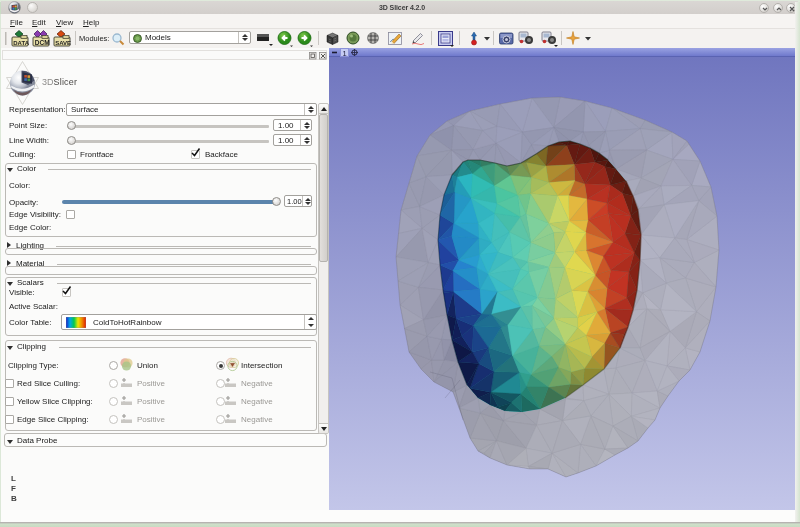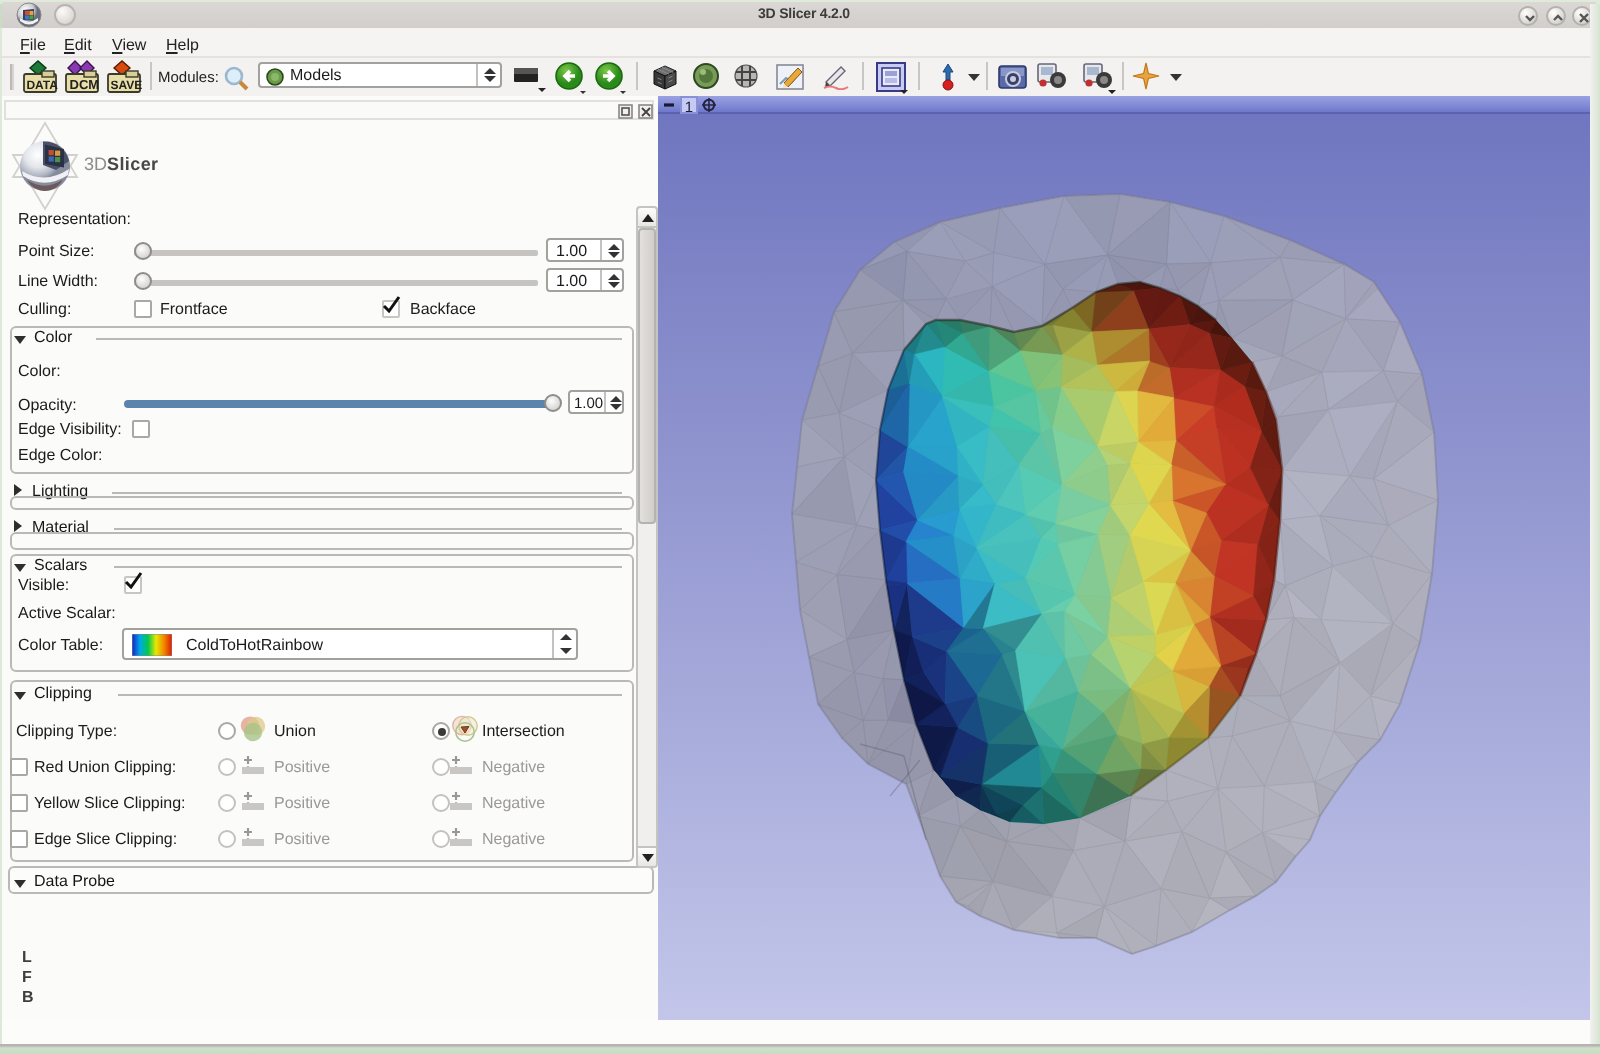--- a/index.html
+++ b/index.html
@@ -275,24 +275,31 @@
       <circle cx="18.5" cy="23" r="12.5" fill="url(#slg)"></circle>
       <path d="M17.5,10.8 A12.5,12.5 0 0 1 30.5,20.5 L24,25 L17.5,22.5 Z" fill="#4a5066"></path>
       <path d="M18.5,12.2 L28,14.6 L28,23.8 L18.5,22 Z" fill="#2a3046"></path>
       <rect x="20.3" y="15" width="2.6" height="2.6" fill="#c05030"></rect>
       <rect x="23.5" y="15.3" width="2.6" height="2.6" fill="#d89a3a"></rect>
       <rect x="20.3" y="18.2" width="2.6" height="2.6" fill="#4068b0"></rect>
       <rect x="23.5" y="18.5" width="2.6" height="2.6" fill="#48924e"></rect>
       <path d="M7,25.5 Q18.5,32.5 30.5,24.5 L30,27.5 Q18.5,35 7.5,28 Z" fill="#eff1f4"></path>
       <path d="M9.5,30 Q18.5,35.8 27.5,29.8 Q24.5,35.2 18.5,35.5 Q12.5,35.2 9.5,30 Z" fill="#6e585a"></path>
     </svg>
-    <div class="abs" style="left:41px;top:29px;font-size:9px"><span style="color:#8e8c8a">3D</span><span style="font-weight:bold;color:#4a4846;letter-spacing:0.2px">Slicer</span></div>
+    <div class="abs" style="left:41px;top:29px;font-size:9px"><span style="color:#8e8c8a">3D</span><span style="font-weight:normal;color:#4a4846;letter-spacing:0.2px">Slicer</span></div>
 
     <div id="formarea" class="abs" style="left:0;top:55px;width:328px;height:407px">
 <div class="lbl" style="left:8px;top:2px">Representation:</div>
+<div class="combo" style="left:65px;top:0px;width:251px;height:13px">
+          <div class="ctext" style="left:4px;top:1px">Surface</div>
+          <div class="spinner">
+            <div class="arr-up"></div>
+            <div class="arr-dn"></div>
+          </div>
+        </div>
 <div class="lbl" style="left:8px;top:18px">Point Size:</div>
 <div class="slider-groove" style="left:66px;top:22px;width:202px"></div>
 <div class="slider-handle" style="left:66px;top:18px"></div>
 <div class="spinbox" style="left:272px;top:16px;width:39px;height:12px">
           <div class="val">1.00</div>
           <div class="sbbtns">
             <div class="arr-up"></div>
             <div class="arr-dn"></div>
           </div>
         </div>
@@ -340,21 +347,21 @@
 <div class="secframe" style="top:174px;height:59px"></div>
 <div class="sechead" style="top:175px"><span class="tri-d"></span>Scalars</div>
 <div class="secline" style="left:56px;top:180px;width:254px"></div>
 <div class="lbl" style="left:8px;top:185px">Visible:</div>
 <div class="checkbox" style="left:61px;top:185px;border-color:#c8c6c2"></div>
 <svg class="abs" style="left:60px;top:182px" width="12" height="12">
           <path d="M2,6 L4.5,8.5 L9.5,1.5" stroke="#111" stroke-width="1.5" fill="none"></path>
         </svg>
 <div class="lbl" style="left:8px;top:199px">Active Scalar:</div>
 <div class="lbl" style="left:8px;top:215px">Color Table:</div>
-<div class="combo" style="left:60px;top:211px;width:228px;height:16px">
+<div class="combo" style="left:60px;top:211px;width:256px;height:16px">
           <svg class="abs" style="left:4px;top:2px" width="20" height="11">
             <defs>
               <linearGradient id="rnb" x1="0" y1="0" x2="1" y2="0">
                 <stop offset="0" stop-color="#1420c8"></stop>
                 <stop offset="0.2" stop-color="#00a8e8"></stop>
                 <stop offset="0.4" stop-color="#00c850"></stop>
                 <stop offset="0.6" stop-color="#e8e800"></stop>
                 <stop offset="0.8" stop-color="#f08800"></stop>
                 <stop offset="1" stop-color="#e01800"></stop>
               </linearGradient>
@@ -380,21 +387,21 @@
 <div class="lbl" style="left:136px;top:258px">Union</div>
 <div class="radio sel" style="left:215px;top:258px"></div>
 <svg class="abs" style="left:224px;top:254px" width="15" height="15">
           <circle cx="6" cy="5.8" r="4.6" fill="#f4e4da" stroke="#e0b4a0" stroke-width="0.7"></circle>
           <circle cx="9" cy="6" r="4.6" fill="#f0ead2" fill-opacity="0.6" stroke="#d4c890" stroke-width="0.7"></circle>
           <circle cx="7.5" cy="9" r="4.6" fill="none" stroke="#a8c488" stroke-width="0.8"></circle>
           <path d="M5.5,6.5 L9.5,6.2 L7.5,9.5 Z" fill="#96522e" stroke="#7a3a1e" stroke-width="0.5"></path>
         </svg>
 <div class="lbl" style="left:240px;top:258px">Intersection</div>
 <div class="checkbox" style="left:4px;top:276px"></div>
-<div class="lbl" style="left:16px;top:276px">Red Union Clipping:</div>
+<div class="lbl" style="left:16px;top:276px">Red Slice Culling:</div>
 <div class="radio" style="left:108px;top:276px;border-color:#c4c2be"></div>
 <svg class="abs" style="left:119px;top:274px" width="14" height="13">
           <path d="M4,1 L4,5 M2,3 L6,3" stroke="#9a9894" stroke-width="1.1"></path>
           <path d="M4,6 L4,10" stroke="#b8b6b2" stroke-width="1.1"></path>
           <rect x="1" y="6.5" width="11" height="3.5" fill="#c9c7c3"></rect>
         </svg>
 <div class="glbl" style="left:136px;top:276px">Positive</div>
 <div class="radio" style="left:215px;top:276px;border-color:#c4c2be"></div>
 <svg class="abs" style="left:223px;top:274px" width="14" height="13">
           <path d="M4,1 L4,5 M2,3 L6,3" stroke="#9a9894" stroke-width="1.1"></path>

